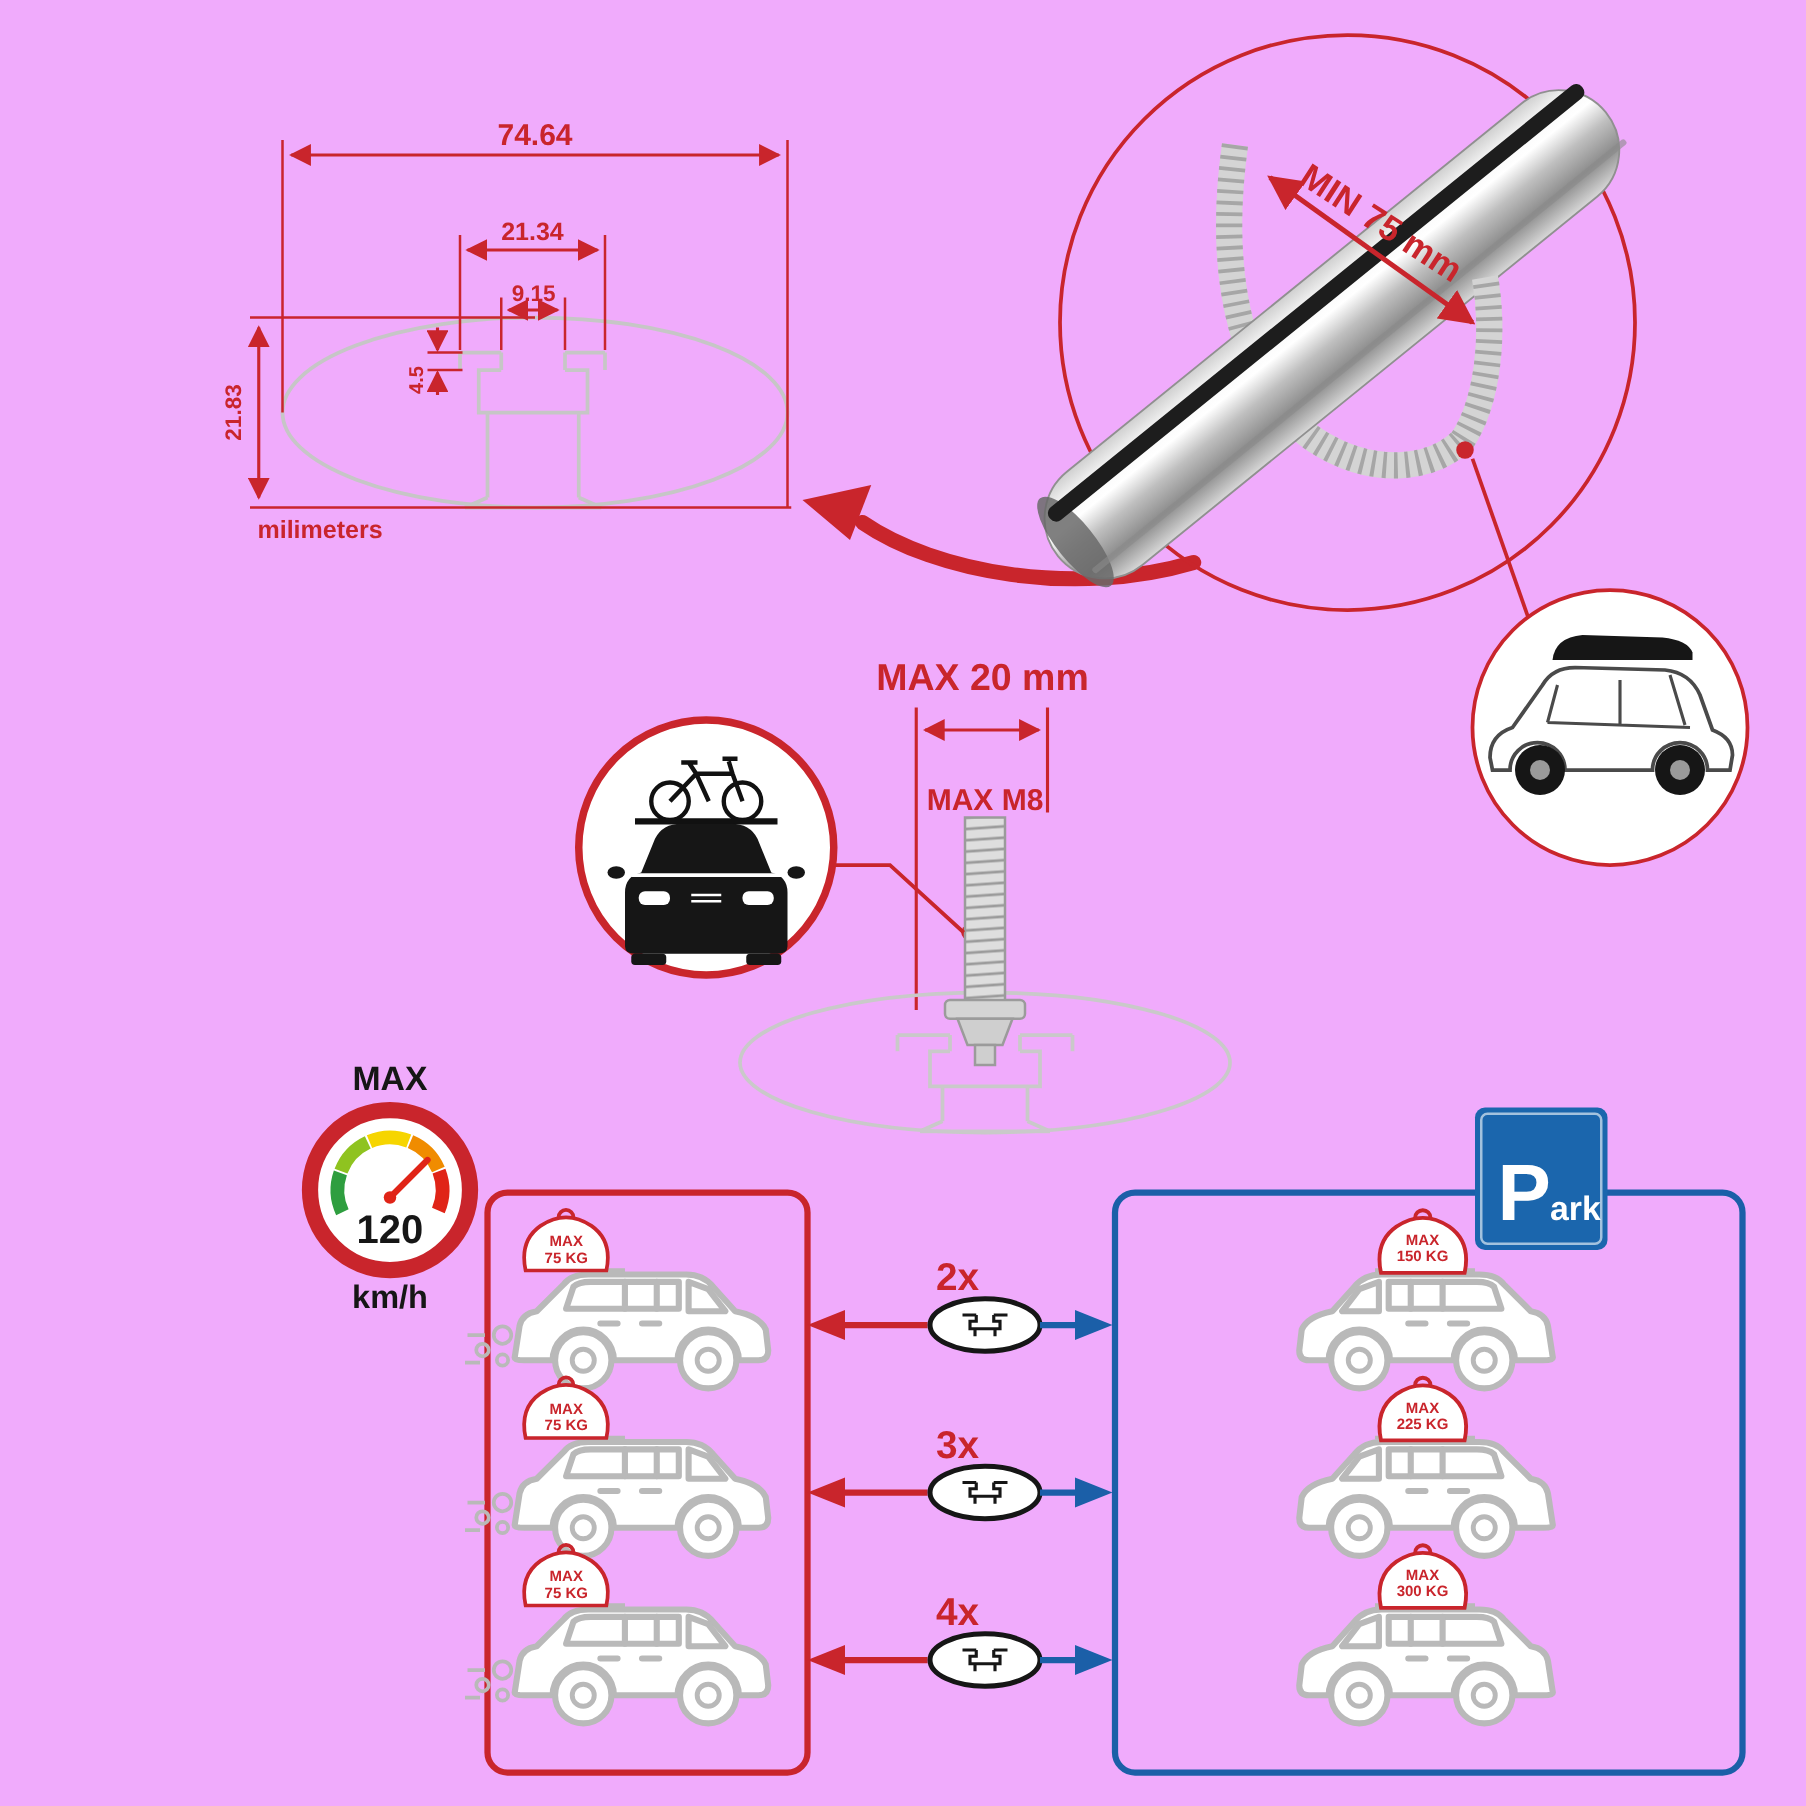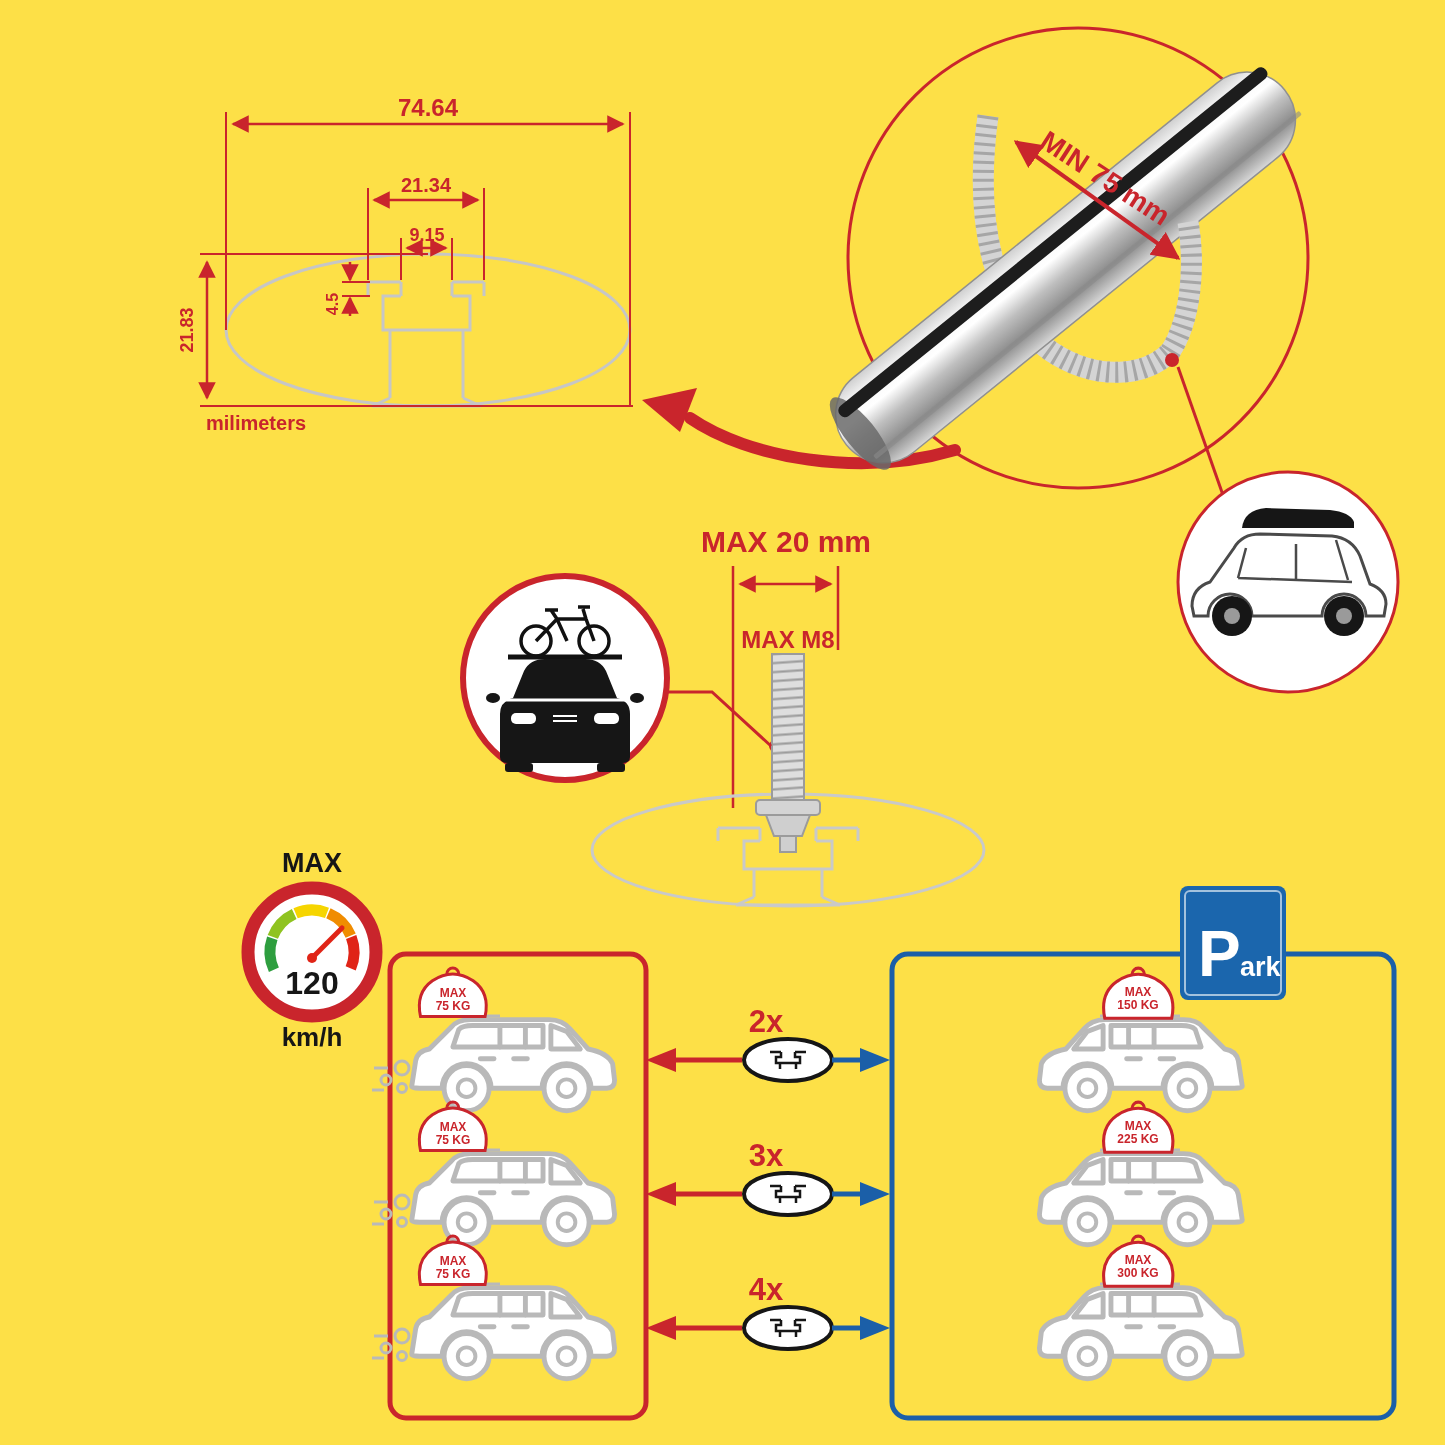--- a/index.html
+++ b/index.html
@@ -1,16 +1,16 @@
 <!DOCTYPE html>
 <html><head>
 <meta charset="utf-8">
 <style>
   html,body{margin:0;padding:0;background:#fff;}
-  .canvas{position:relative;width:1445px;height:1445px;background:#fde047;overflow:hidden;
+  .canvas{position:relative;width:1445px;height:1445px;background:#f0abfc;overflow:hidden;
           font-family:"Liberation Sans",sans-serif;}
   svg text{font-family:"Liberation Sans",sans-serif;}
   .dim-red{fill:#c9252c;font-weight:700;}
   .ink{fill:#161616;font-weight:700;}
   .white-t{fill:#ffffff;font-weight:700;}
 </style>
 </head>
 <body>
 
 <div class="canvas">

